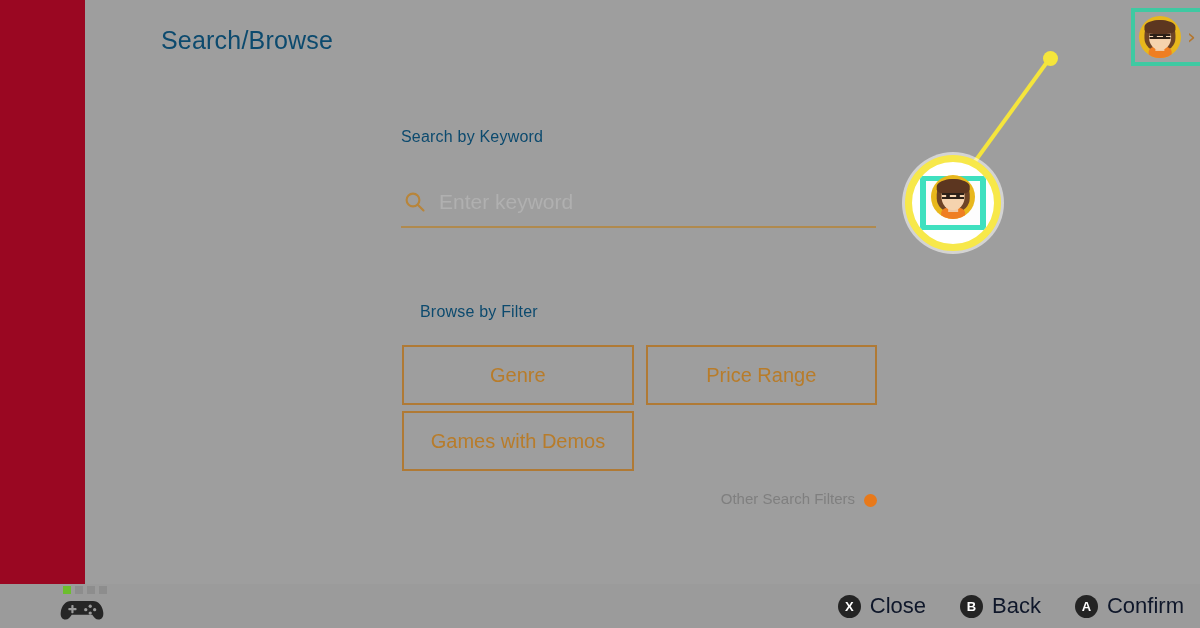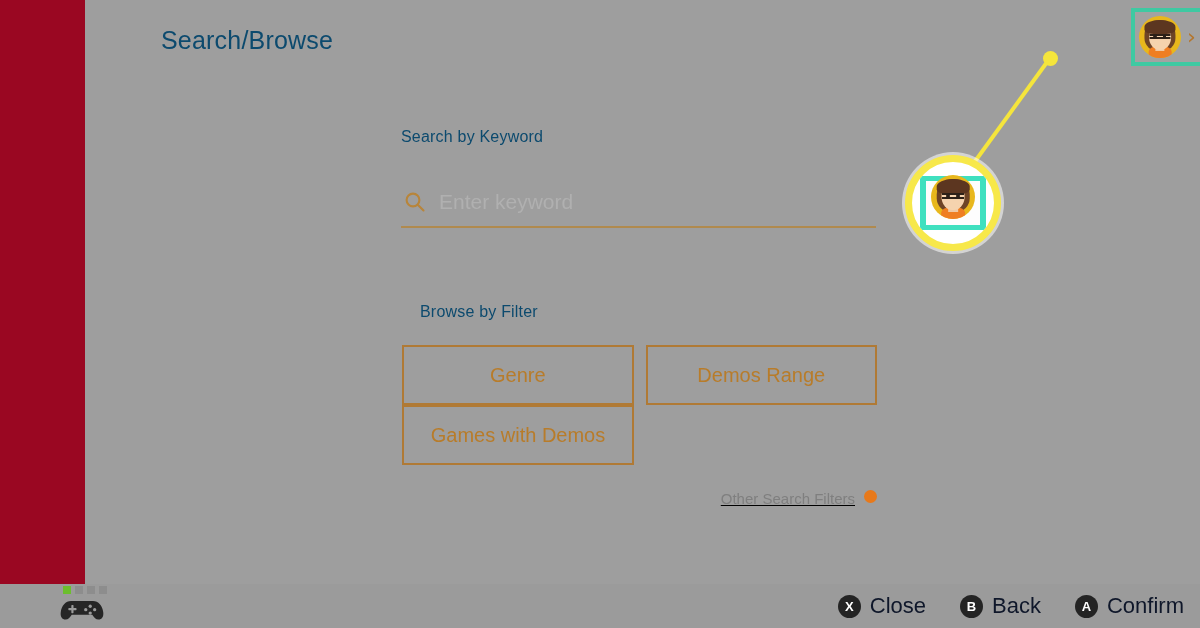--- a/index.html
+++ b/index.html
@@ -210,21 +210,21 @@
   }
   .search-input::placeholder { color: #b0b0b0; opacity: 1; }
 
   
   .filter-grid {
     position: absolute;
     left: 317px;
     top: 267px;
     width: 475px;
   }
-  .filter-row { display: flex; gap: 12px; }
+  .filter-row { display: flex; gap: 12px; margin-bottom: 6px; }
   .filter-btn {
     width: 232px;
     height: 60px;
     box-sizing: border-box;
     border: 2px solid #b07a35;
     background: transparent;
     color: #b87c2a;
     font-family: "Liberation Sans", sans-serif;
     font-size: 20px;
     line-height: 24px;
@@ -236,24 +236,23 @@
     cursor: pointer;
   }
 
   
   .other-filters {
     position: absolute;
     left: 317px;
     top: 412px;
     width: 475px;
     display: flex;
-    align-items: flex-start;
+    align-items: flex-end;
     justify-content: flex-end;
     cursor: pointer;
-    text-decoration: underline;
   }
   .other-filters .of-text {
     font-size: 15px;
     color: #7f7f7f;
     white-space: nowrap;
   }
   .of-dot {
     width: 13px;
     height: 13px;
     border-radius: 50%;
@@ -407,21 +406,21 @@
         </svg>
       </span>
       <input class="search-input" type="text" placeholder="Enter keyword" style="">
     </div>
 
     <div class="field-label lbl-filter">Browse by Filter</div>
 
     <div class="filter-grid">
       <div class="filter-row">
         <button class="filter-btn">Genre</button>
-        <button class="filter-btn">Demos Range</button>
+        <button class="filter-btn">Price Range</button>
       </div>
       <div class="filter-row">
         <button class="filter-btn">Games with Demos</button>
       </div>
     </div>
 
     <div class="other-filters">
       <span class="of-text">Other Search Filters</span>
       <span class="of-dot"></span>
     </div>

